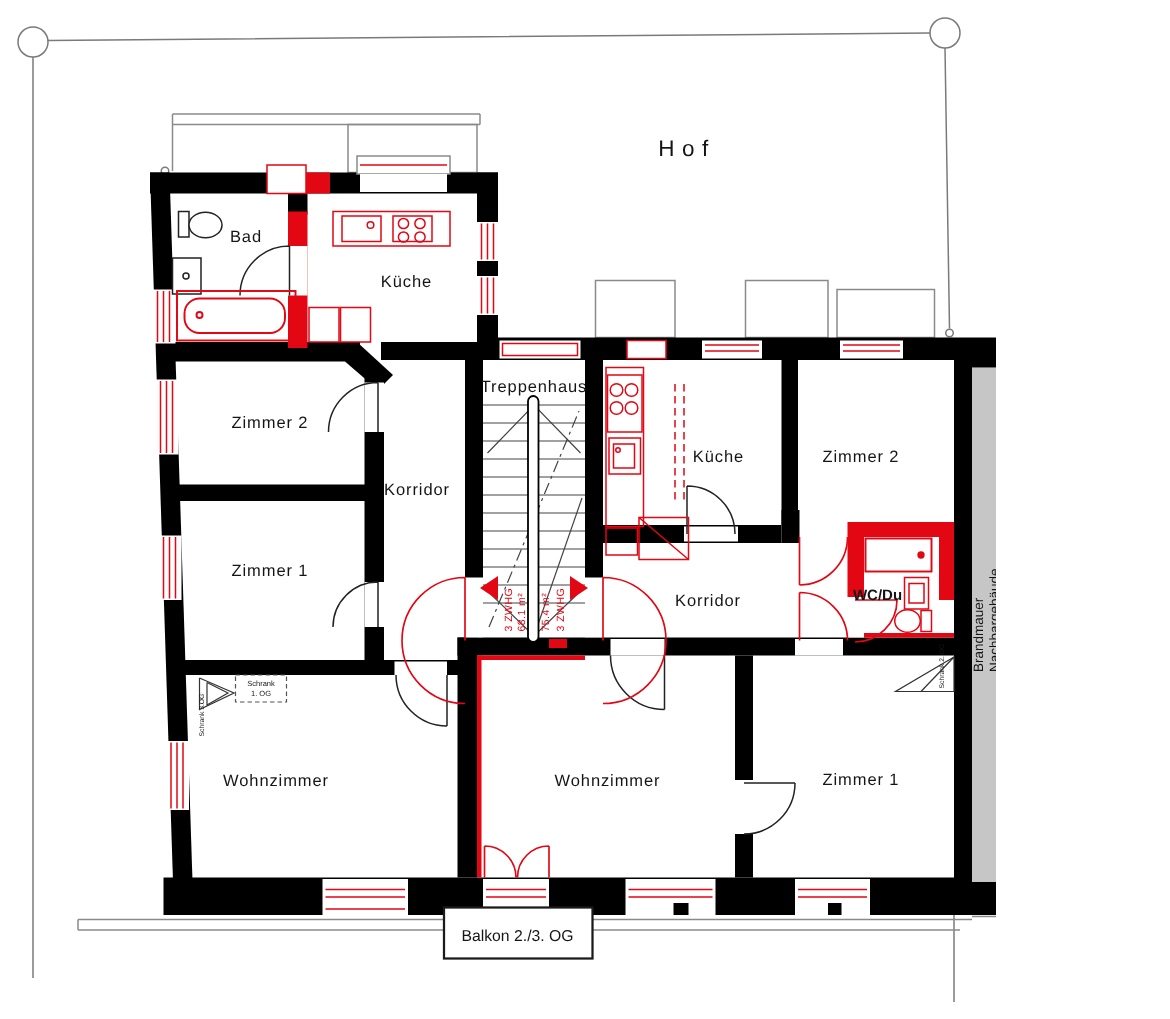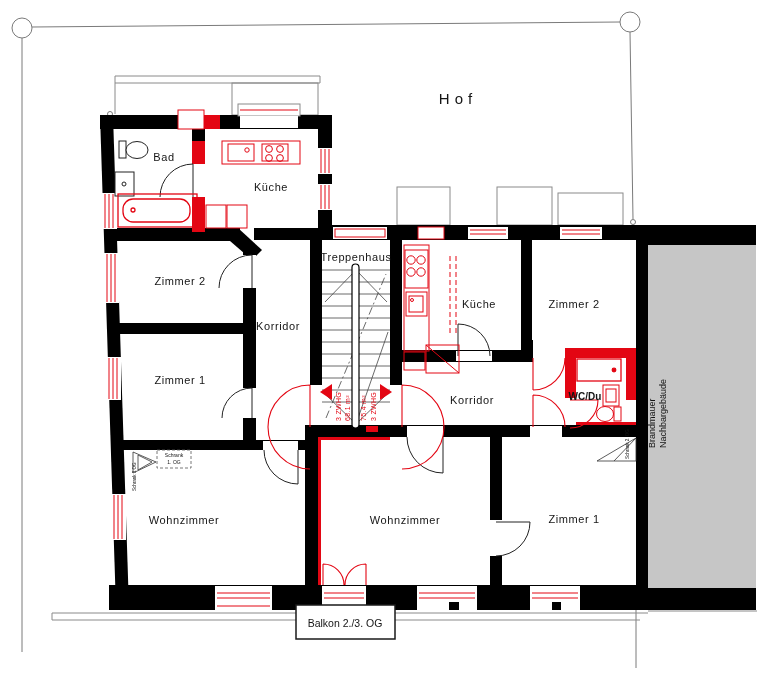--- a/index.html
+++ b/index.html
@@ -1,16 +1,16 @@
 <!DOCTYPE html>
 <html><head>
 <meta charset="utf-8">
 <style>
   html,body{margin:0;padding:0;background:#ffffff;}
-  .page{position:relative;width:780px;height:679px;background:#fff;overflow:hidden;border-radius:12px;}
+  .page{position:relative;width:664px;height:679px;background:#fff;overflow:hidden;border-radius:12px;}
   svg{display:block;}
   svg text{font-family:"Liberation Sans","DejaVu Sans",sans-serif;fill:#151515;}
   .room-label{font-size:11px;letter-spacing:.6px;}
   .tiny-label{font-size:5px;}
   .red-tag{fill:#e30613;font-size:7px;letter-spacing:.3px;}
 </style>
 </head>
 <body>
 
 <div class="page">

